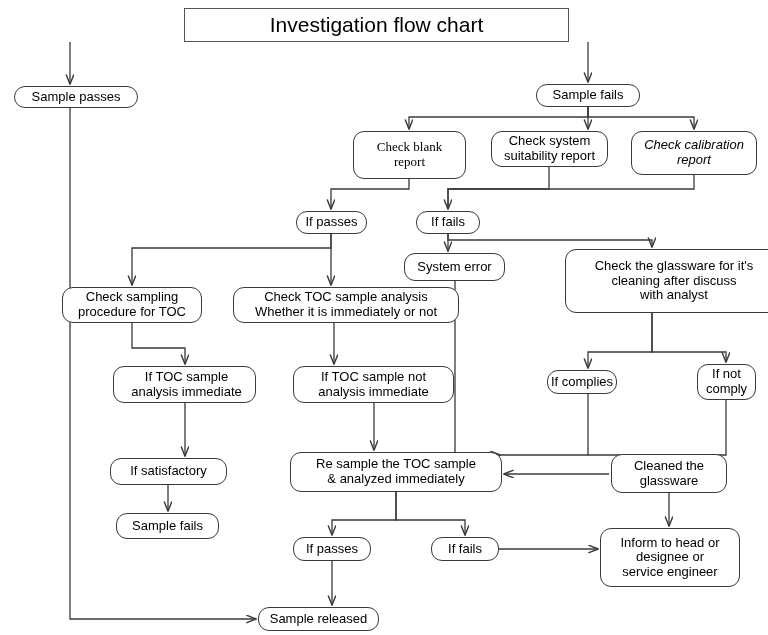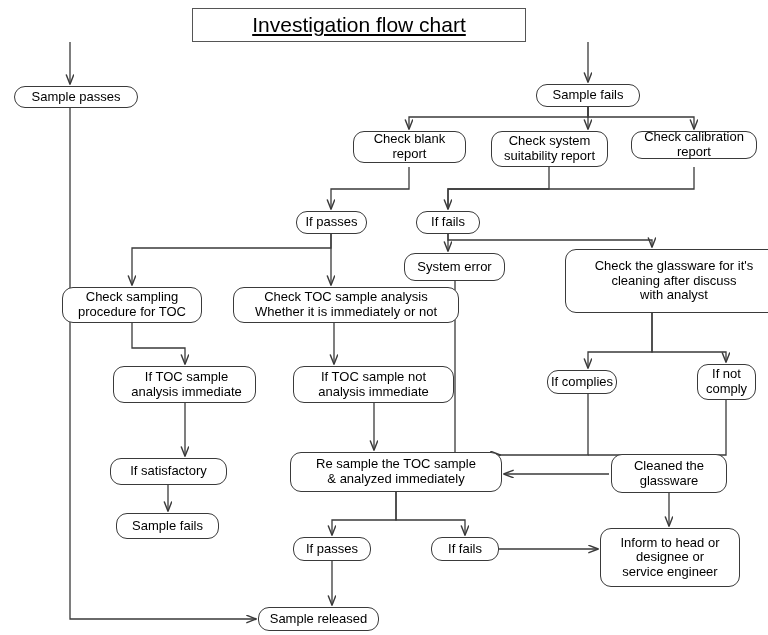--- a/index.html
+++ b/index.html
@@ -87,28 +87,28 @@
         <polyline points="609,474 504,474" fill="none" stroke="#3a3a3a" stroke-width="1.3" stroke-linejoin="miter" marker-end="url(#arrowhead)"></polyline>
         <polyline points="669,493 669,526" fill="none" stroke="#3a3a3a" stroke-width="1.3" stroke-linejoin="miter" marker-end="url(#arrowhead)"></polyline>
         <polyline points="396,492 396,520 332,520 332,535" fill="none" stroke="#3a3a3a" stroke-width="1.3" stroke-linejoin="miter" marker-end="url(#arrowhead)"></polyline>
         <polyline points="396,492 396,520 465,520 465,535" fill="none" stroke="#3a3a3a" stroke-width="1.3" stroke-linejoin="miter" marker-end="url(#arrowhead)"></polyline>
         <polyline points="499,549 598,549" fill="none" stroke="#3a3a3a" stroke-width="1.3" stroke-linejoin="miter" marker-end="url(#arrowhead)"></polyline>
         <polyline points="332,561 332,605" fill="none" stroke="#3a3a3a" stroke-width="1.3" stroke-linejoin="miter" marker-end="url(#arrowhead)"></polyline>
         <polyline points="70,108 70,619 256,619" fill="none" stroke="#3a3a3a" stroke-width="1.3" stroke-linejoin="miter" marker-end="url(#arrowhead)"></polyline>
       </g>
   </svg>
   <div id="node-group">
-      <div class="flow-node title-node" style="left: 192px; top: 8px; width: 334px; height: 34px; text-decoration: underline;">Investigation flow chart</div>
+      <div class="flow-node title-node" style="left: 184px; top: 8px; width: 385px; height: 34px;">Investigation flow chart</div>
       <div class="flow-node std" style="left: 14px; top: 86px; width: 124px; height: 22px;">Sample passes</div>
       <div class="flow-node std" style="left: 536px; top: 84px; width: 104px; height: 23px;">Sample fails</div>
-      <div class="flow-node std" style="left: 353px; top: 131px; width: 113px; height: 32px;">Check blank
+      <div class="flow-node std" style="left: 353px; top: 131px; width: 113px; height: 48px; font-family: Liberation Serif, serif;">Check blank
 report</div>
       <div class="flow-node std" style="left: 491px; top: 131px; width: 117px; height: 36px;">Check system
 suitability report</div>
-      <div class="flow-node std" style="left: 631px; top: 131px; width: 126px; height: 28px;">Check calibration
+      <div class="flow-node std" style="left: 631px; top: 131px; width: 126px; height: 44px; font-style: italic;">Check calibration
 report</div>
       <div class="flow-node std" style="left: 296px; top: 211px; width: 71px; height: 23px;">If passes</div>
       <div class="flow-node std" style="left: 416px; top: 211px; width: 64px; height: 23px;">If fails</div>
       <div class="flow-node std" style="left: 404px; top: 253px; width: 101px; height: 28px;">System error</div>
       <div class="flow-node std" style="left: 541px; top: 249px; width: 218px; height: 64px; margin-left: 24px;">Check the glassware for it's
 cleaning after discuss
 with analyst</div>
       <div class="flow-node std" style="left: 62px; top: 287px; width: 140px; height: 36px;">Check sampling
 procedure for TOC</div>
       <div class="flow-node std" style="left: 221px; top: 287px; width: 226px; height: 36px; margin-left: 12px;">Check TOC sample analysis

